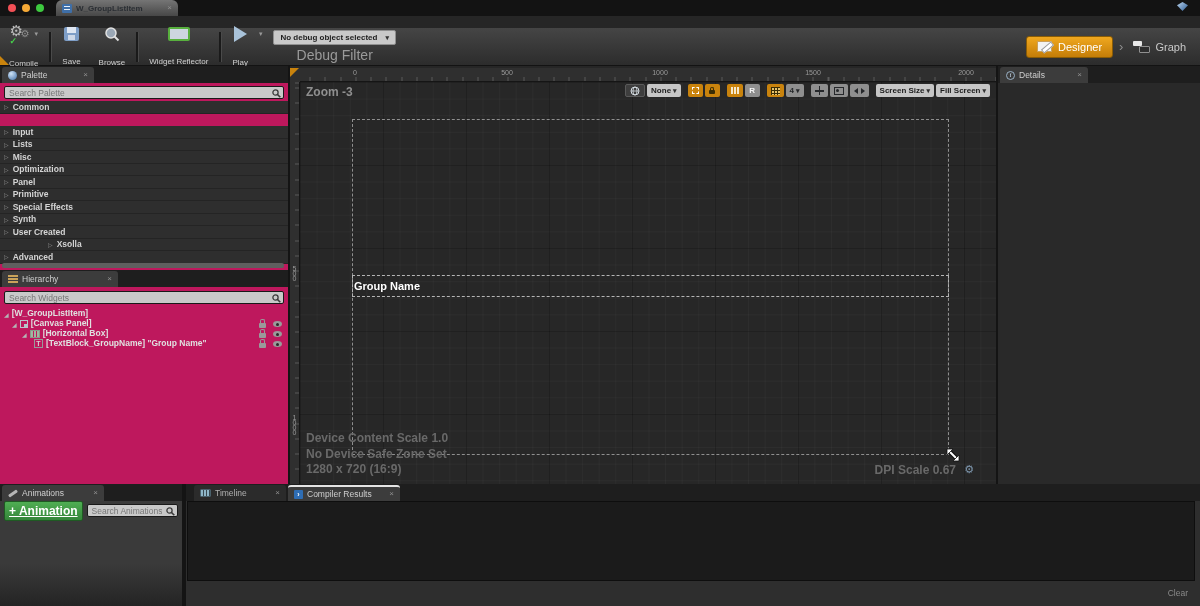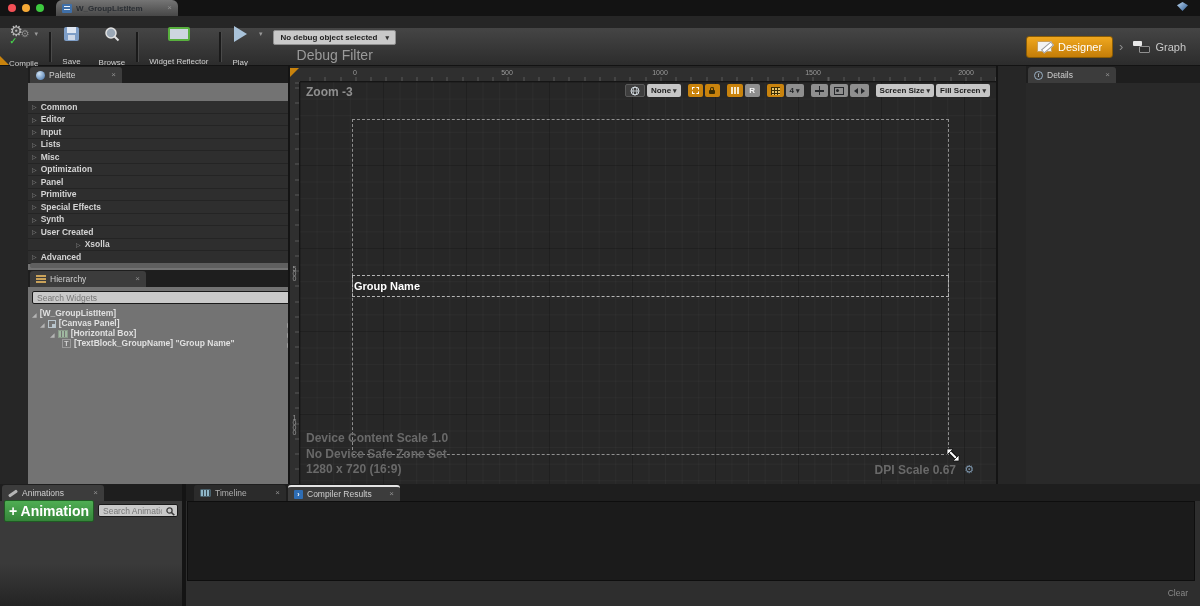--- a/index.html
+++ b/index.html
@@ -67,21 +67,21 @@
   .des-ico::after { content:""; position:absolute; left:3px; top:3px; width:11px; height:3px; background:#fff;
                     border:1px solid #999; transform:rotate(-40deg); }
   .mode-chev { color:#8f8f8f; font-size:13px; } .mode-chev::after { content:"›"; }
   .graph-btn { display:flex; align-items:center; gap:5px; padding:4px 4px; }
   .graph-btn .t { color:#c9c9c9; font-size:11px; }
   .graph-ico { position:relative; width:17px; height:12px; }
   .graph-ico::before { content:""; position:absolute; left:0; top:0; width:9px; height:5px; background:#e8e8e8; border-radius:1px; }
   .graph-ico::after  { content:""; position:absolute; right:0; bottom:0; width:9px; height:5px; background:#2e2e2e; border:1px solid #909090; border-radius:1px; }
 
   
-  .panel { position:absolute; background:#737373;margin-left:28px; }
+  .panel { position:absolute; background:#be185d; }
   .phead { position:absolute; left:0; top:0; right:0; height:17px; background:#1e1e1e; }
   .ptab { position:absolute; top:1px; height:16px; background:#3c3c3c; border-radius:3px 3px 0 0;
           display:flex; align-items:center; gap:4px; padding:0 6px; }
   .ptab.inactive { background:#2b2b2b; }
   .ptab .t { font-size:8.5px; color:#cfcfcf; white-space:nowrap; }
   .ptab.hl { border-top:2px solid #e5e5e5; }
   .search { position:absolute; height:13px; background:#c9c9c9; border:1px solid #191919; border-radius:2px; }
   .search input { position:absolute; inset:0; border:none; background:transparent; font-family:"Liberation Sans",sans-serif;
                   font-size:8.5px; color:#222; padding:0 15px 0 4px; outline:none; }
   .search input::placeholder { color:#767676; }
@@ -173,21 +173,21 @@
   .ico-info { width:9px; height:9px; border:1px solid #9ab0c4; border-radius:50%; color:#cfe0f0; font-size:7px;
               display:flex; align-items:center; justify-content:center; flex:none; }
   .ico-info::after { content:"i"; font-style:italic; font-family:"Liberation Serif",serif; }
 
   
   .bottom { position:absolute; left:0; top:484px; width:1200px; height:122px; background:#232323; }
   .anim-panel { position:absolute; left:0; top:0; width:182px; height:122px; background:#1e1e1e; }
   .anim-body { position:absolute; left:0; top:17px; right:0; bottom:0; background:linear-gradient(#3a3a3a 60%, #242424); }
   .anim-toolbar { position:absolute; left:0; top:0; right:0; height:19px; display:flex; align-items:center; gap:4px; padding:0 4px; }
   .addanim { background:linear-gradient(#4fae53,#35853a); border:1px solid #1f5a23; border-radius:2px;
-             color:#fff; font-size:14px; font-weight:bold; padding:2px 4px; white-space:nowrap; }
+             color:#fff; font-size:12px; font-weight:bold; padding:2px 4px; white-space:nowrap;text-decoration:underline; }
   .ico-anim { width:10px; height:3px; background:#b5b5b5; transform:rotate(-35deg); border-radius:1px; flex:none; }
   .logs-panel { position:absolute; left:186px; top:0; width:1014px; height:122px; background:#2e2e2e; }
   .ico-film { width:11px; height:8px; border:1px solid #49606b; border-radius:1px; flex:none;
               background:repeating-linear-gradient(90deg,#8fb7c9 0 2px,#3a4a52 2px 3px); }
   .ico-compiler { width:9px; height:9px; background:#2e6db4; border-radius:1px; color:#fff; font-size:7px; font-weight:bold;
                   display:flex; align-items:center; justify-content:center; flex:none; }
   .ico-compiler::after { content:"›"; }
   .logbox { position:absolute; left:1px; top:17px; width:1008px; height:80px; background:#1b1b1b; border:1px solid #0e0e0e; }
   .clearbtn { position:absolute; right:12px; bottom:8px; font-size:8.5px; color:#8a8a8a; }
 
@@ -288,27 +288,30 @@
   </div>
 
   <div class="panel" style="left:0; top:66px; width:288px; height:204px;">
     <div class="phead">
       <div class="ptab" style="left:2px; width:92px;">
         <span style="width:9px;height:9px;border-radius:50%;background:radial-gradient(circle at 35% 30%,#cfe3f5,#3f6ea6);flex:none;"></span>
         <span class="t">Palette</span>
         <span class="tab-x"></span>
       </div>
     </div>
+    <div class="search" style="left:4px; top:20px; width:280px;">
+      <input placeholder="Search Palette" style="">
+      <svg class="mag" width="9" height="9">
+        <circle cx="3.5" cy="3.5" r="2.6" fill="none" stroke="#3a3a3a" stroke-width="1.3"></circle>
+        <line x1="5.5" y1="5.5" x2="8.3" y2="8.3" stroke="#3a3a3a" stroke-width="1.6"></line>
+      </svg>
+    </div>
     <div class="pal-row" style="top:35px;">
         <span class="exp"></span>
         <span class="t">Common</span>
-      </div>
-    <div class="pal-row" style="top:47.5px;">
-        <span class="exp"></span>
-        <span class="t">Editor</span>
       </div>
     <div class="pal-row" style="top:60px;">
         <span class="exp"></span>
         <span class="t">Input</span>
       </div>
     <div class="pal-row" style="top:72.5px;">
         <span class="exp"></span>
         <span class="t">Lists</span>
       </div>
     <div class="pal-row" style="top:85px;">

